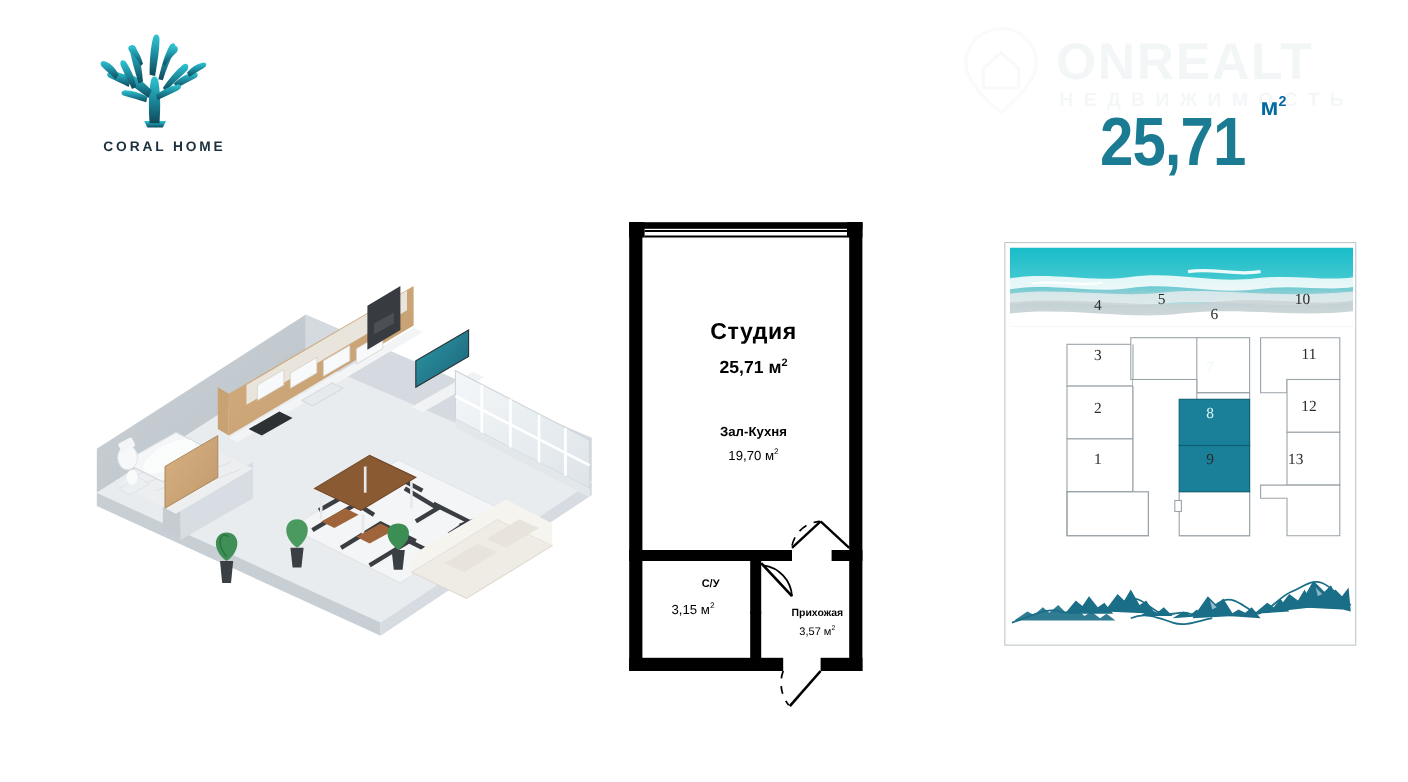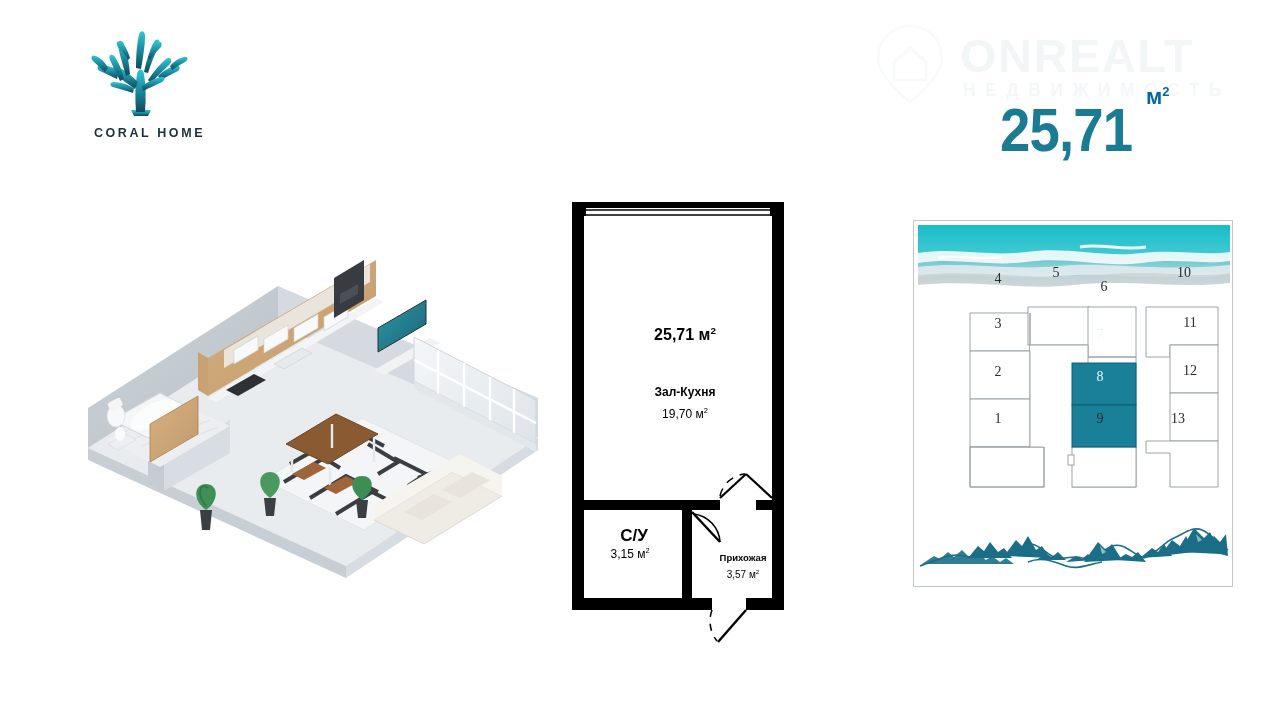--- a/index.html
+++ b/index.html
@@ -316,26 +316,27 @@
 
       <g stroke="#000" stroke-width="2.4" fill="none">
         <line x1="186" y1="420" x2="158" y2="452"></line>
       </g>
       <g stroke="#000" stroke-width="1.6" fill="none" stroke-dasharray="7 7">
         <path d="M152 420 A 32 32 0 0 0 157 451"></path>
       </g>
     </svg>
 
     
+    <div class="fp-label fp-title" style="left:45px; top:100px; width:160px;">Студия</div>
     <div class="fp-label fp-area" style="left:45px; top:135px; width:160px;"><span>25,71 м</span><sup>2</sup></div>
 
     <div class="fp-label fp-sub" style="left:45px; top:195px; width:160px;">Зал-Кухня</div>
     <div class="fp-label fp-subarea" style="left:45px; top:216px; width:160px;"><span>19,70 м</span><sup>2</sup></div>
 
-    <div class="fp-label fp-area" style="left:24px; top:336px; width:100px; font-size:17px;">С/У</div>
+    <div class="fp-label fp-area" style="left:36px; top:336px; width:100px; font-size:10px;">С/У</div>
     <div class="fp-label fp-subarea" style="left:20px; top:356px; width:100px;"><span>3,15 м</span><sup>2</sup></div>
 
     <div class="fp-label fp-small" style="left:138px; top:362px; width:90px;">Прихожая</div>
     <div class="fp-label fp-smallarea" style="left:138px; top:378px; width:90px;"><span>3,57 м</span><sup>2</sup></div>
   </div>
 
   <div id="keyplan">
 
     <svg class="kp-sea" viewBox="0 0 312 72" preserveAspectRatio="none">
       <defs>

